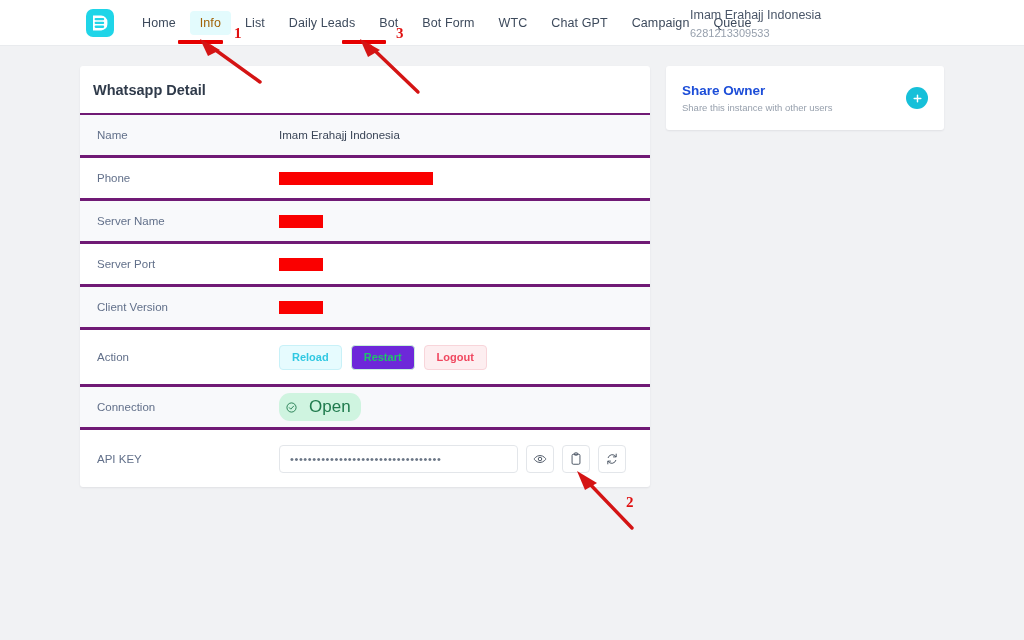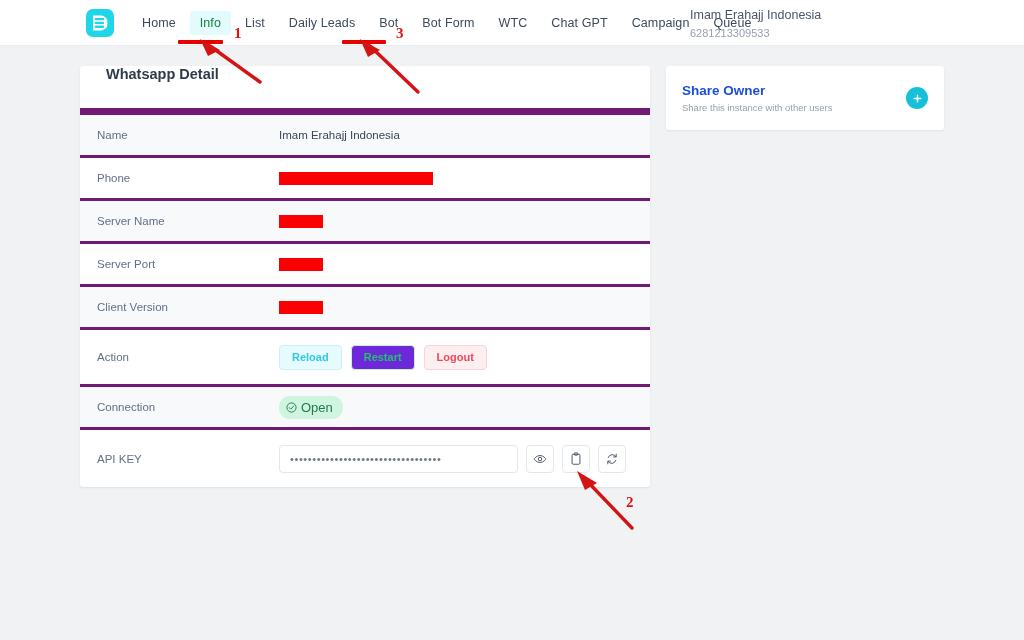--- a/index.html
+++ b/index.html
@@ -38,21 +38,21 @@
     color: #3d4a5c;
     padding: 5px 10px;
     margin: 0 2px;
     border-radius: 4px;
     white-space: nowrap;
     cursor: pointer;
     letter-spacing: .1px;
   }
   .nav-item.active {
     background: #e3fbfd;
-    color: #15803d;
+    color: #a16207;
     text-align: center;
   }
 
   .nav-user {
     position: absolute; left: 690px; top: 8px;
     line-height: 1.2; cursor: pointer;
   }
   .nav-user-name {
     font-size: 12.5px; color: #4a5668;
   }
@@ -64,23 +64,23 @@
   .detail-card {
     position: absolute; left: 80px; top: 66px;
     width: 570px;
     background: #ffffff;
     border-radius: 3px;
     box-shadow: 0 1px 2px rgba(20,30,50,.08);
     overflow: hidden;
   }
   .detail-card-header {
     height: 49px;
-    display: flex; 
-    padding: 0 26px;
-    border-bottom: 7px solid #701a75;
+    display: flex; align-items: center;
+    padding: 0 13px;
+    border-bottom: 2px solid #701a75;
   }
   .detail-card-title {
     font-size: 14.5px; font-weight: bold; color: #2f3a4a;
   }
 
   .row {
     display: flex; align-items: center;
     min-height: 43px;
     padding: 0 17px;
     border-bottom: 3px solid #701a75;
@@ -111,23 +111,23 @@
     border-radius: 4px;
     border: 1px solid transparent;
     cursor: pointer;
     line-height: 1;
   }
   .pill-reload { background: #e6fbfe; border-color: #c8f1f8; color: #31c8e2; }
   .pill-restart { background: #6d28d9; border-color: #caf2da; color: #1ec46a; }
   .pill-logout { background: #fdeef0; border-color: #f8d5da; color: #f0475f; }
 
   .badge-open {
-    display: inline-flex; align-items: center; gap: 4px;
+    display: inline-flex; align-items: center; gap: 12px;
     background: #cff4e0; color: #1f7a4d;
-    font-size: 13px;
+    font-size: 17px;
     padding: 4px 10px 4px 7px;
     border-radius: 11px;
   }
   .badge-open svg { display: block; }
 
   .apikey-wrap { display: flex; align-items: center; gap: 8px; }
   .apikey-input {
     width: 239px; height: 28px;
     border: 1px solid #e3e6ea;
     border-radius: 4px;

